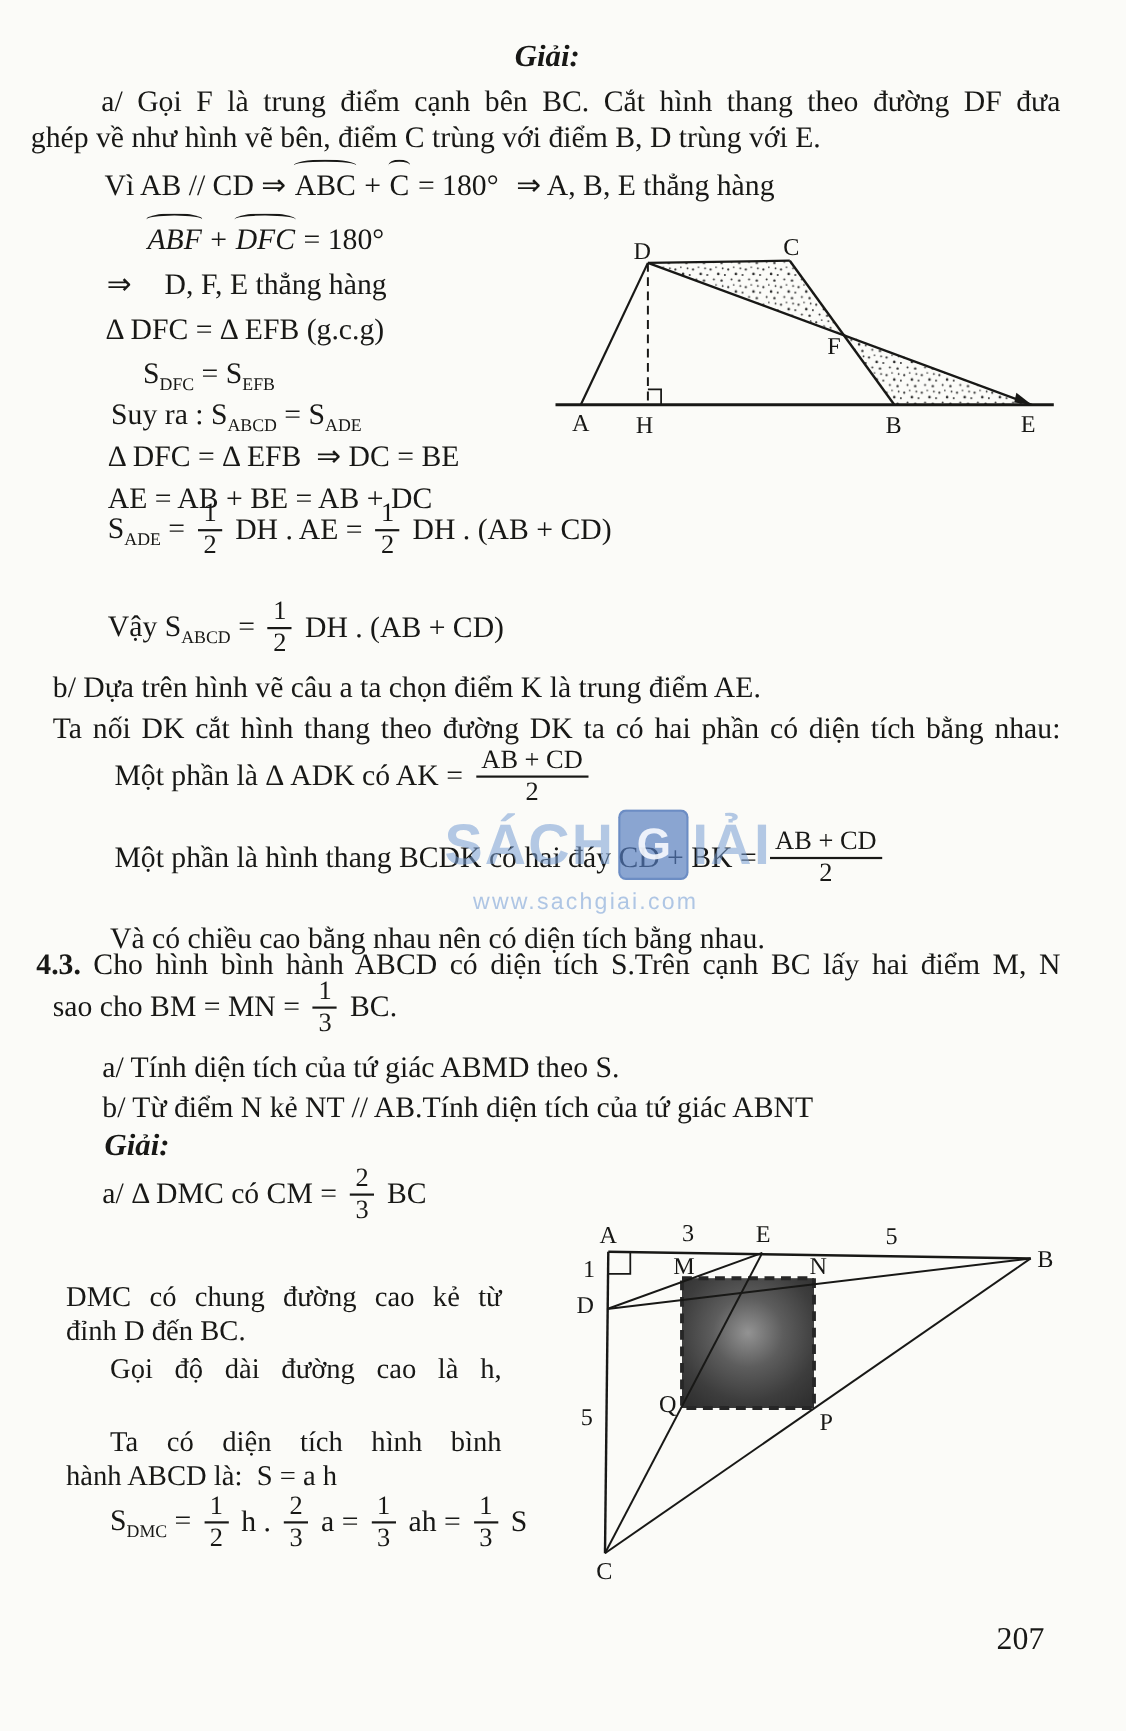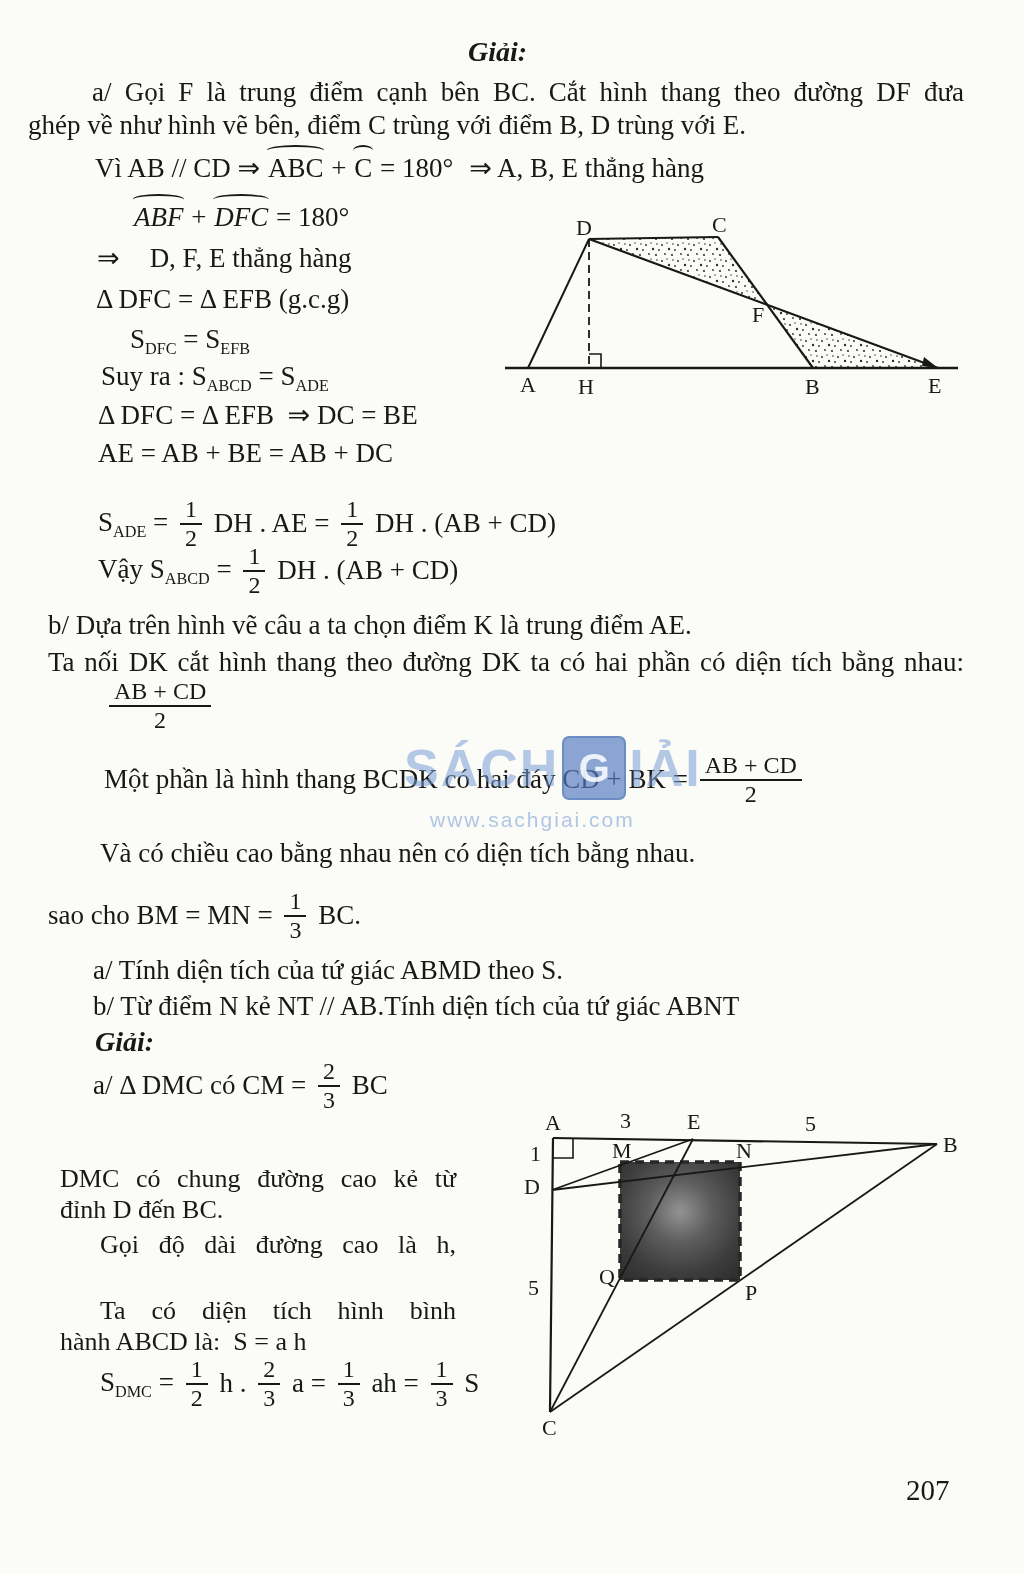--- a/index.html
+++ b/index.html
@@ -57,48 +57,50 @@
 
   <div class="line" style="left:96px; top:283px;">Δ DFC = Δ EFB (g.c.g)</div>
 
   <div class="line" style="left:130px; top:323px;"><span>S</span><sub>DFC</sub><span> = S</span><sub>EFB</sub></div>
 
   <div class="line" style="left:101px; top:360px;"><span>Suy ra : S</span><sub>ABCD</sub><span> = S</span><sub>ADE</sub></div>
 
   <div class="line" style="left:98px; top:399px;">Δ DFC = Δ EFB  ⇒ DC = BE</div>
   <div class="line" style="left:98px; top:437px;">AE = AB + BE = AB + DC</div>
 
-  <div class="line eqflex" style="left:98px; top:496px;">
+  <div class="line eqflex" style="left:98px; top:454px;">
     <span class="seg"><span>S</span><sub>ADE</sub><span> = </span></span>
     <span class="frac"><span class="num">1</span><span class="den">2</span></span>
     <span class="seg"> DH . AE = </span>
     <span class="frac"><span class="num">1</span><span class="den">2</span></span>
     <span class="seg"> DH . (AB + CD)</span>
   </div>
 
   <div class="line eqflex" style="left:98px; top:543px;justify-content:flex-end;">
     <span class="seg"><span>Vậy S</span><sub>ABCD</sub><span> = </span></span>
     <span class="frac"><span class="num">1</span><span class="den">2</span></span>
     <span class="seg"> DH . (AB + CD)</span>
   </div>
 
   <div class="line" style="left:48px; top:609px;">b/ Dựa trên hình vẽ câu a ta chọn điểm K là trung điểm AE.</div>
   <div class="line jline" style="left:48px; top:646px; width:916px;">Ta nối DK cắt hình thang theo đường DK ta có hai phần có diện tích bằng nhau:</div>
 
   <div class="line eqflex" style="left:104px; top:678px;">
+    <span class="seg">Một phần là Δ ADK có AK = </span>
     <span class="frac"><span class="num">AB + CD</span><span class="den">2</span></span>
   </div>
 
   <div class="line eqflex" style="left:104px; top:752px;">
     <span class="seg">Một phần là hình thang BCDK có hai đáy CD + BK = </span>
     <span class="frac"><span class="num">AB + CD</span><span class="den">2</span></span>
   </div>
 
   <div class="line" style="left:100px; top:837px;">Và có chiều cao bằng nhau nên có diện tích bằng nhau.</div>
 
+  <div class="line jline" style="left:33px; top:860px; width:931px;"><span class="bold">4.3.</span><span> Cho hình bình hành ABCD có diện tích S.Trên cạnh BC lấy hai điểm M, N</span></div>
 
   <div class="line eqflex" style="left:48px; top:888px;">
     <span class="seg">sao cho BM = MN = </span>
     <span class="frac"><span class="num">1</span><span class="den">3</span></span>
     <span class="seg"> BC.</span>
   </div>
 
   <div class="line" style="left:93px; top:990px;">b/ Từ điểm N kẻ NT // AB.Tính diện tích của tứ giác ABNT</div>
   <div class="line" style="left:93px; top:954px;">a/ Tính diện tích của tứ giác ABMD theo S.</div>
   <div class="line title" style="left:95px; top:1024px;">Giải:</div>

